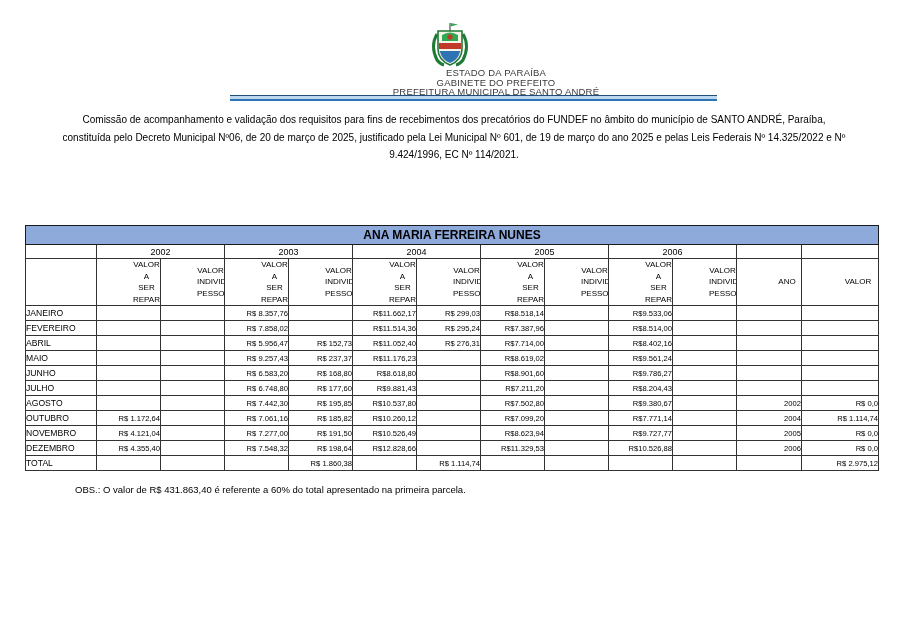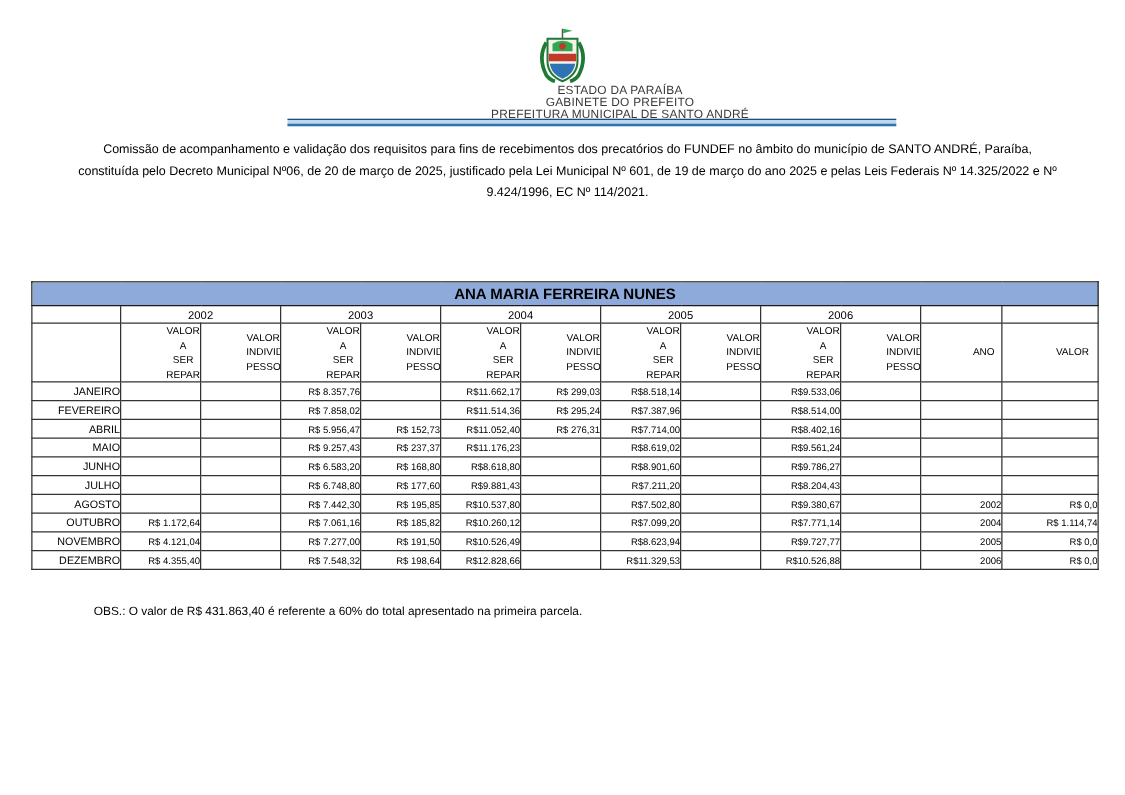--- a/index.html
+++ b/index.html
@@ -42,21 +42,21 @@
     text-align:center;border:1px solid #1a1a1a;
   }
   tr.r-years td{
     height:13px;font-size:9px;text-align:center;vertical-align:middle;
   }
   tr.r-sub td{
     height:40px;font-size:8px;line-height:1.45;text-align:center;
     vertical-align:middle;white-space:pre-line;padding-left:36px;
   }
   tbody td{height:14px;font-size:7.6px;white-space:nowrap;vertical-align:middle;}
-  td.c-month{font-size:8.6px;text-align:right;padding-left:4px;}
+  td.c-month{font-size:8.6px;text-align:left;padding-left:4px;}
   td.c-num{text-align:right;padding-right:3px;}
   td.c-ano{text-align:right;padding-right:6px;}
   td.hl{background:#8EAADB;border:1px solid #44546A;}
   
   .obs{
     position:absolute;left:75px;top:484px;font-size:9.5px;color:#000;
   }
 </style>
 </head>
 <body>
@@ -296,16 +296,31 @@
         <td class="c-num">R$ 198,64</td>
         <td class="c-num">R$12.828,66</td>
         <td class="c-num"></td>
         <td class="c-num">R$11.329,53</td>
         <td class="c-num"></td>
         <td class="c-num">R$10.526,88</td>
         <td class="c-num"></td>
         <td class="c-ano">2006</td>
         <td class="c-num">R$ 0,0</td>
       </tr>
+      <tr>
+        <td class="c-month">TOTAL</td>
+        <td class="c-num"></td>
+        <td class="c-num"></td>
+        <td class="c-num"></td>
+        <td class="c-num">R$ 1.860,38</td>
+        <td class="c-num"></td>
+        <td class="c-num">R$ 1.114,74</td>
+        <td class="c-num"></td>
+        <td class="c-num"></td>
+        <td class="c-num"></td>
+        <td class="c-num"></td>
+        <td class="c-ano"></td>
+        <td class="c-num hl">R$ 2.975,12</td>
+      </tr>
     </tbody>
 </table>
 
 <div class="obs">OBS.: O valor de R$ 431.863,40 é referente a 60% do total apresentado na primeira parcela.</div>
 
 </body></html>

